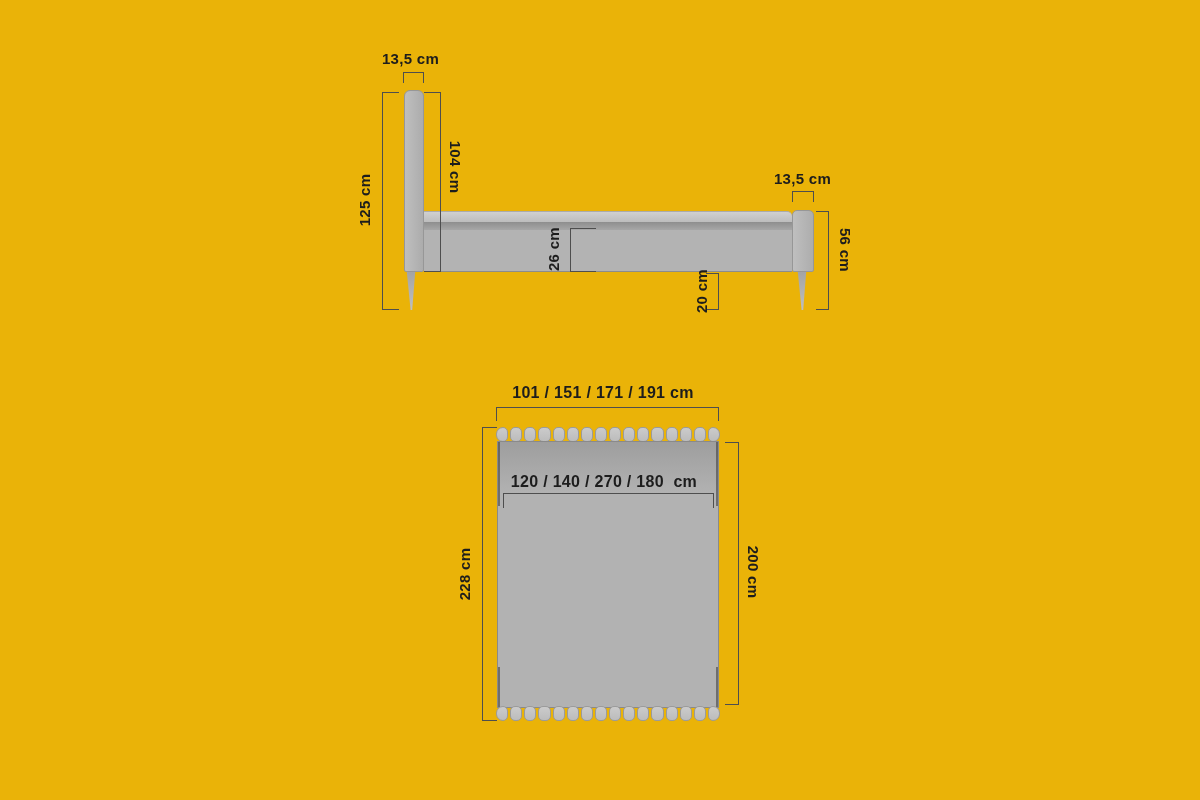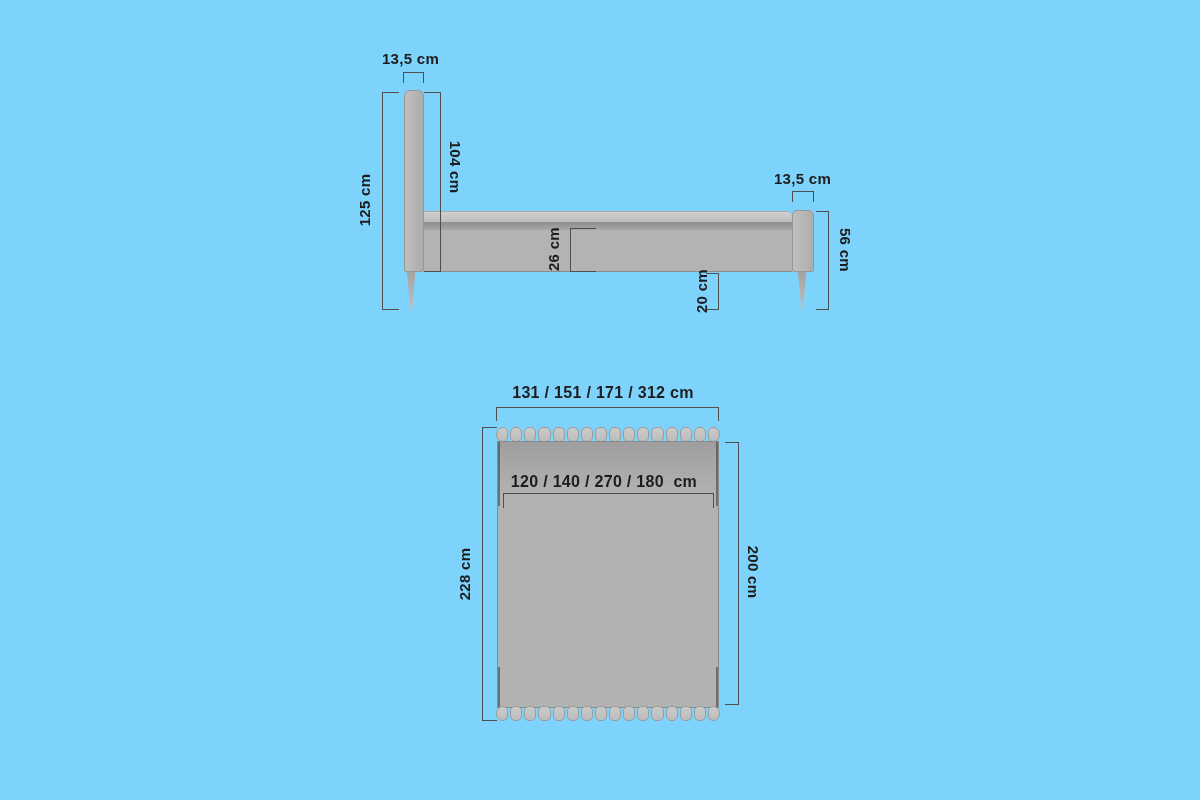--- a/index.html
+++ b/index.html
@@ -1,17 +1,17 @@
 <!DOCTYPE html>
 <html><head>
 <meta charset="utf-8">
 <style>
   html,body{margin:0;padding:0;background:#ffffff;}
   .stage{
-    position:relative;width:1200px;height:800px;background:#7dd3fc;
+    position:relative;width:1200px;height:800px;background:#eab308;
     font-family:"Liberation Sans",sans-serif;overflow:hidden;
   }
   .abs{position:absolute;}
   
   .lbl{
     position:absolute;font-size:15px;font-weight:600;color:#1d1d1d;
     letter-spacing:.3px;text-align:center;white-space:pre;line-height:18px;
   }
   .lbl-lg{font-size:16px;}
   .vlbl{width:90px;height:18px;}
@@ -104,21 +104,21 @@
 
     <div class="lbl" style="left:760px;top:170px;width:85px;">13,5 cm</div>
     <div class="br br-down" style="left:792px;top:191px;width:22px;height:11px;"></div>
 
     <div class="br br-openL" style="left:816px;top:211px;width:13px;height:99px;"></div>
     <div class="lbl vlbl rotcw" style="left:800px;top:241px;">56 cm</div>
   </div>
 
   <div>
 
-    <div class="lbl lbl-lg" style="left:463px;top:384px;width:280px;">131 / 151 / 171 / 312 cm</div>
+    <div class="lbl lbl-lg" style="left:463px;top:384px;width:280px;">101 / 151 / 171 / 191 cm</div>
     <div class="br br-down" style="left:496px;top:407px;width:223px;height:14px;"></div>
 
     <div class="slat-row" style="top:427px;">
         <div class="slat"></div>
         <div class="slat"></div>
         <div class="slat"></div>
         <div class="slat"></div>
         <div class="slat"></div>
         <div class="slat"></div>
         <div class="slat"></div>

